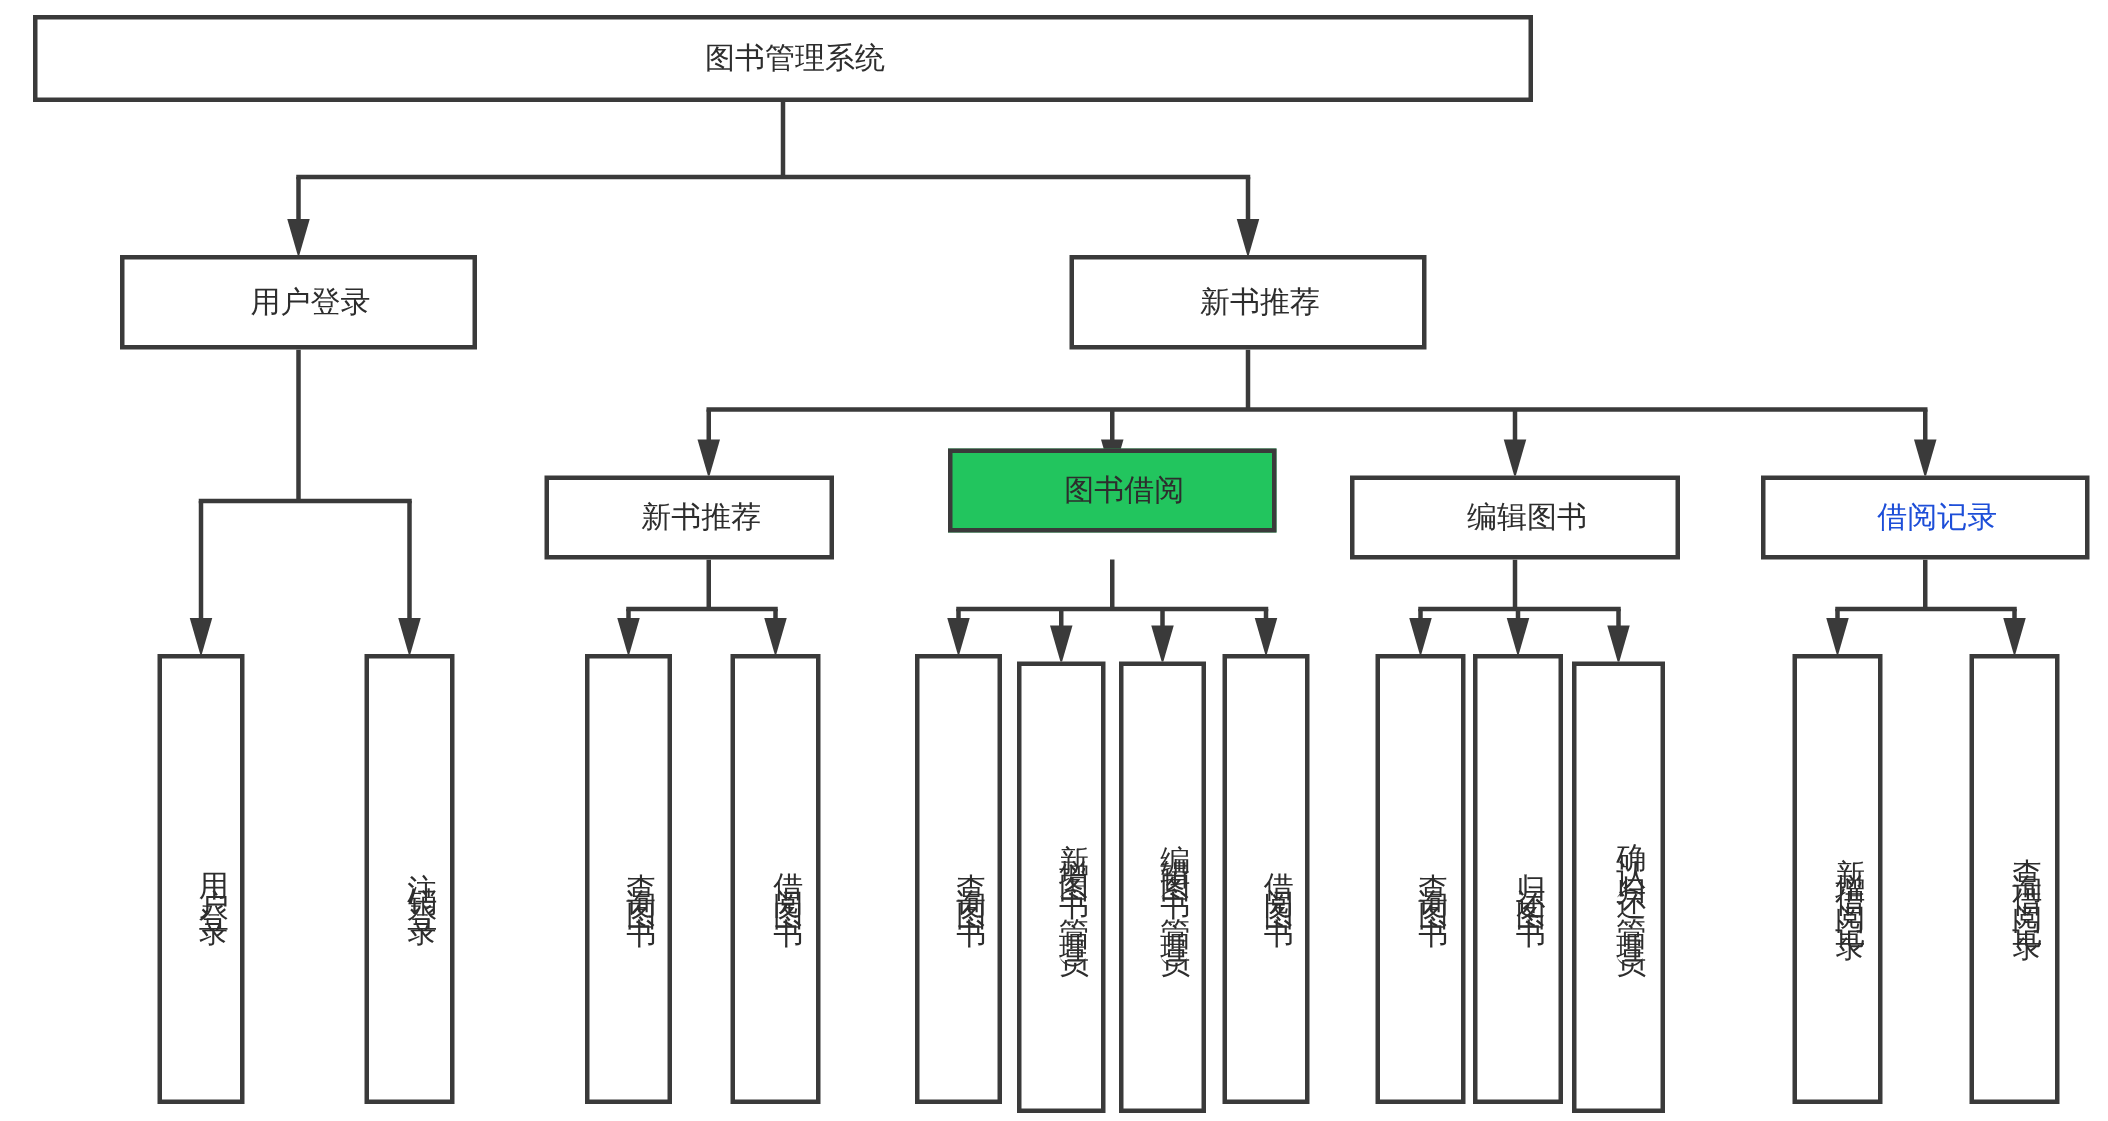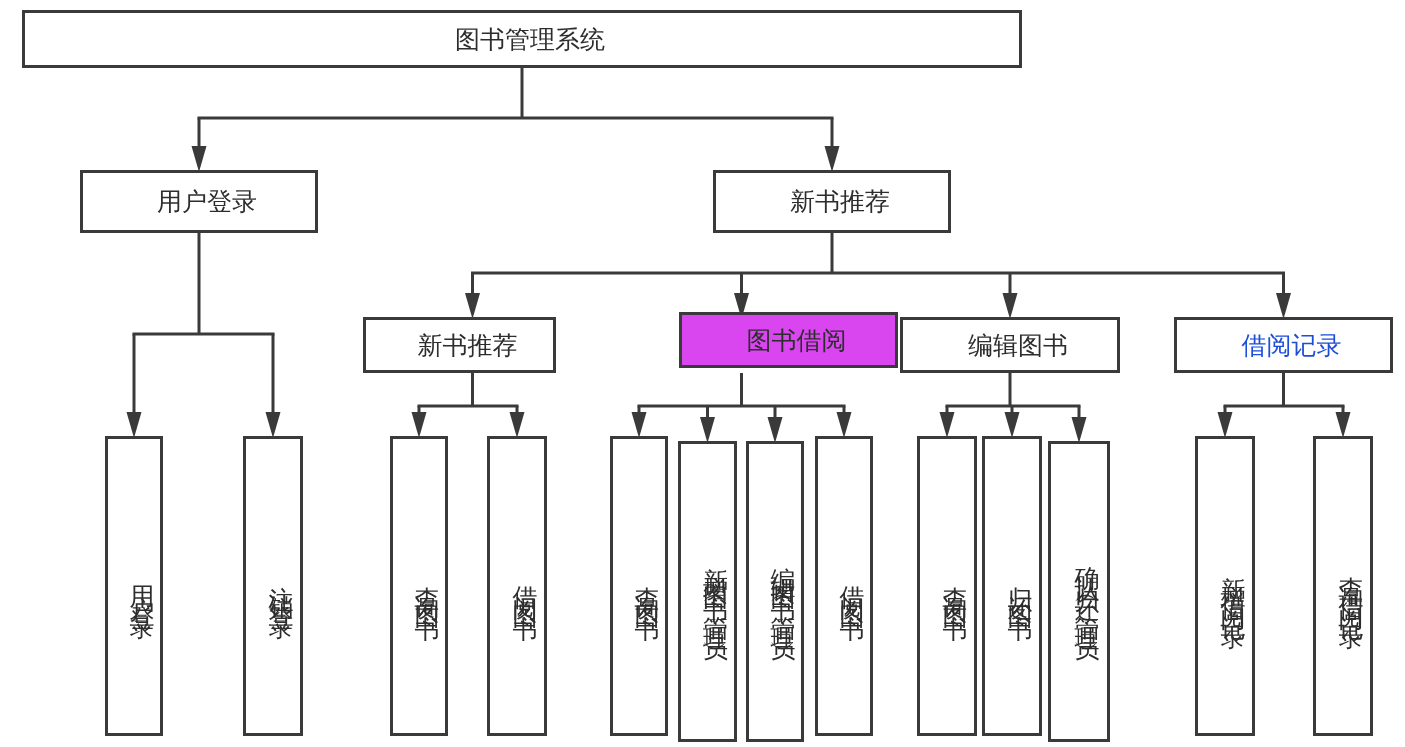--- a/index.html
+++ b/index.html
@@ -5,21 +5,21 @@
   html,body { margin:0; padding:0; background:#ffffff; }
   .stage {
     position:relative; width:1405px; height:747px; background:#ffffff;
     font-family:"Liberation Sans", sans-serif; overflow:hidden;
   }
   .edges { position:absolute; left:0; top:0; width:1405px; height:747px; }
   .node {
     position:absolute; box-sizing:border-box; background:#ffffff;
     border:3px solid #3a3a3a; color:#2d2d2d;
     display:flex; align-items:center; justify-content:center;
-    font-size:25px; line-height:1; white-space:nowrap;padding-left:16px;
+    font-size:20px; line-height:1; white-space:nowrap;padding-left:16px;
   }
   .node.v {
     writing-mode:vertical-rl; text-orientation:mixed;
     letter-spacing:10px; white-space:normal;
   }
   .watermark {
     position:absolute; right:4px; bottom:2px;
     font-size:23px; letter-spacing:1px; color:#c9c9c9;
     text-shadow:0 0 2px #ffffff; z-index:5;
   }
@@ -80,21 +80,21 @@
       <line x1="1225" y1="406" x2="1225" y2="418" stroke="#3a3a3a" stroke-width="3"></line>
       <polygon points="1217.5,412 1232.5,412 1225,438" fill="#3a3a3a"></polygon>
       <line x1="1343" y1="406" x2="1343" y2="418" stroke="#3a3a3a" stroke-width="3"></line>
       <polygon points="1335.5,412 1350.5,412 1343,438" fill="#3a3a3a"></polygon>
     </svg>
   <div id="nodes">
       <div class="node" style="left: 22px; top: 10px; width: 1000px; height: 58px; border-color: rgb(58, 58, 58); background: rgb(255, 255, 255); color: rgb(45, 45, 45);">图书管理系统</div>
       <div class="node" style="left: 80px; top: 170px; width: 238px; height: 63px; border-color: rgb(58, 58, 58); background: rgb(255, 255, 255); color: rgb(45, 45, 45);">用户登录</div>
       <div class="node" style="left: 713px; top: 170px; width: 238px; height: 63px; border-color: rgb(58, 58, 58); background: rgb(255, 255, 255); color: rgb(45, 45, 45);">新书推荐</div>
       <div class="node" style="left: 363px; top: 317px; width: 193px; height: 56px; border-color: rgb(58, 58, 58); background: rgb(255, 255, 255); color: rgb(45, 45, 45);">新书推荐</div>
-      <div class="node" style="left: 632px; top: 312px; width: 219px; height: 56px; border-color: rgb(58, 58, 58); background: #d946ef; color: rgb(45, 45, 45); margin-left: 47px;">图书借阅</div>
+      <div class="node" style="left: 632px; top: 299px; width: 219px; height: 56px; border-color: rgb(58, 58, 58); background: #22c55e; color: rgb(45, 45, 45);">图书借阅</div>
       <div class="node" style="left: 900px; top: 317px; width: 220px; height: 56px; border-color: rgb(58, 58, 58); background: rgb(255, 255, 255); color: rgb(45, 45, 45);">编辑图书</div>
       <div class="node" style="left: 1174px; top: 317px; width: 219px; height: 56px; border-color: rgb(58, 58, 58); background: rgb(255, 255, 255); color: #1d4ed8;">借阅记录</div>
       <div class="node v" style="left: 105px; top: 436px; width: 58px; height: 300px; border-color: rgb(58, 58, 58); background: rgb(255, 255, 255); color: rgb(45, 45, 45);">用户登录</div>
       <div class="node v" style="left: 243px; top: 436px; width: 60px; height: 300px; border-color: rgb(58, 58, 58); background: rgb(255, 255, 255); color: rgb(45, 45, 45);">注销登录</div>
       <div class="node v" style="left: 390px; top: 436px; width: 58px; height: 300px; border-color: rgb(58, 58, 58); background: rgb(255, 255, 255); color: rgb(45, 45, 45);">查询图书</div>
       <div class="node v" style="left: 487px; top: 436px; width: 60px; height: 300px; border-color: rgb(58, 58, 58); background: rgb(255, 255, 255); color: rgb(45, 45, 45);">借阅图书</div>
       <div class="node v" style="left: 610px; top: 436px; width: 58px; height: 300px; border-color: rgb(58, 58, 58); background: rgb(255, 255, 255); color: rgb(45, 45, 45);">查询图书</div>
       <div class="node v" style="left: 678px; top: 441px; width: 59px; height: 301px; border-color: rgb(58, 58, 58); background: rgb(255, 255, 255); color: rgb(45, 45, 45);">新增图书（管理员）</div>
       <div class="node v" style="left: 746px; top: 441px; width: 58px; height: 301px; border-color: rgb(58, 58, 58); background: rgb(255, 255, 255); color: rgb(45, 45, 45);">编辑图书（管理员）</div>
       <div class="node v" style="left: 815px; top: 436px; width: 58px; height: 300px; border-color: rgb(58, 58, 58); background: rgb(255, 255, 255); color: rgb(45, 45, 45);">借阅图书</div>

